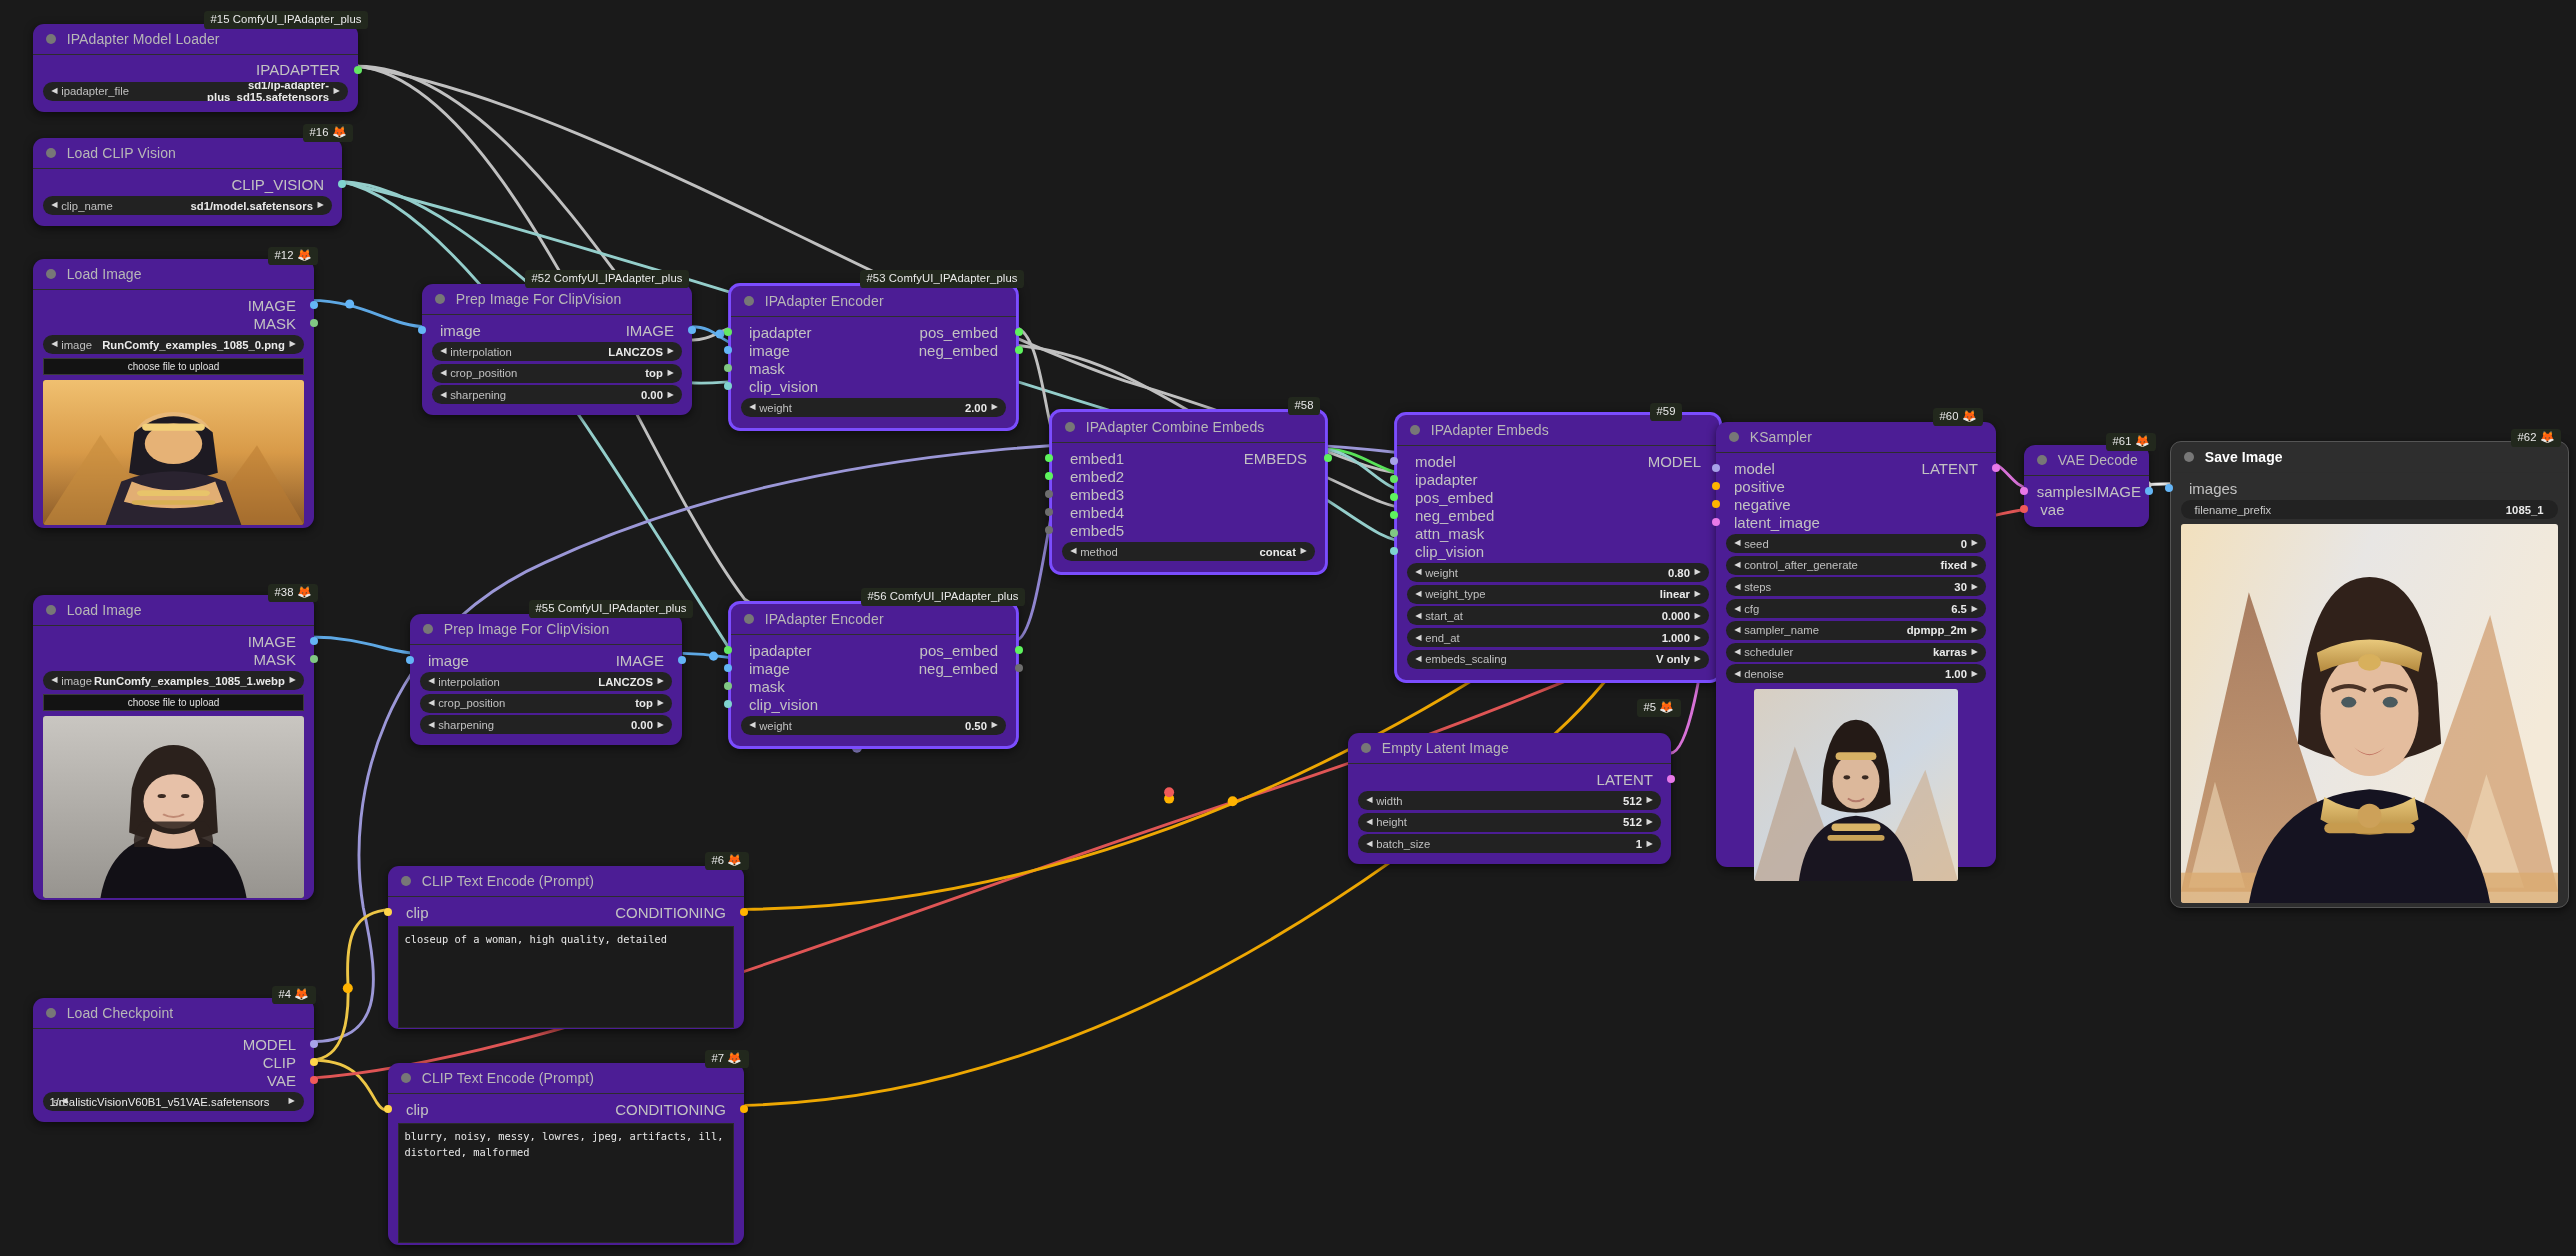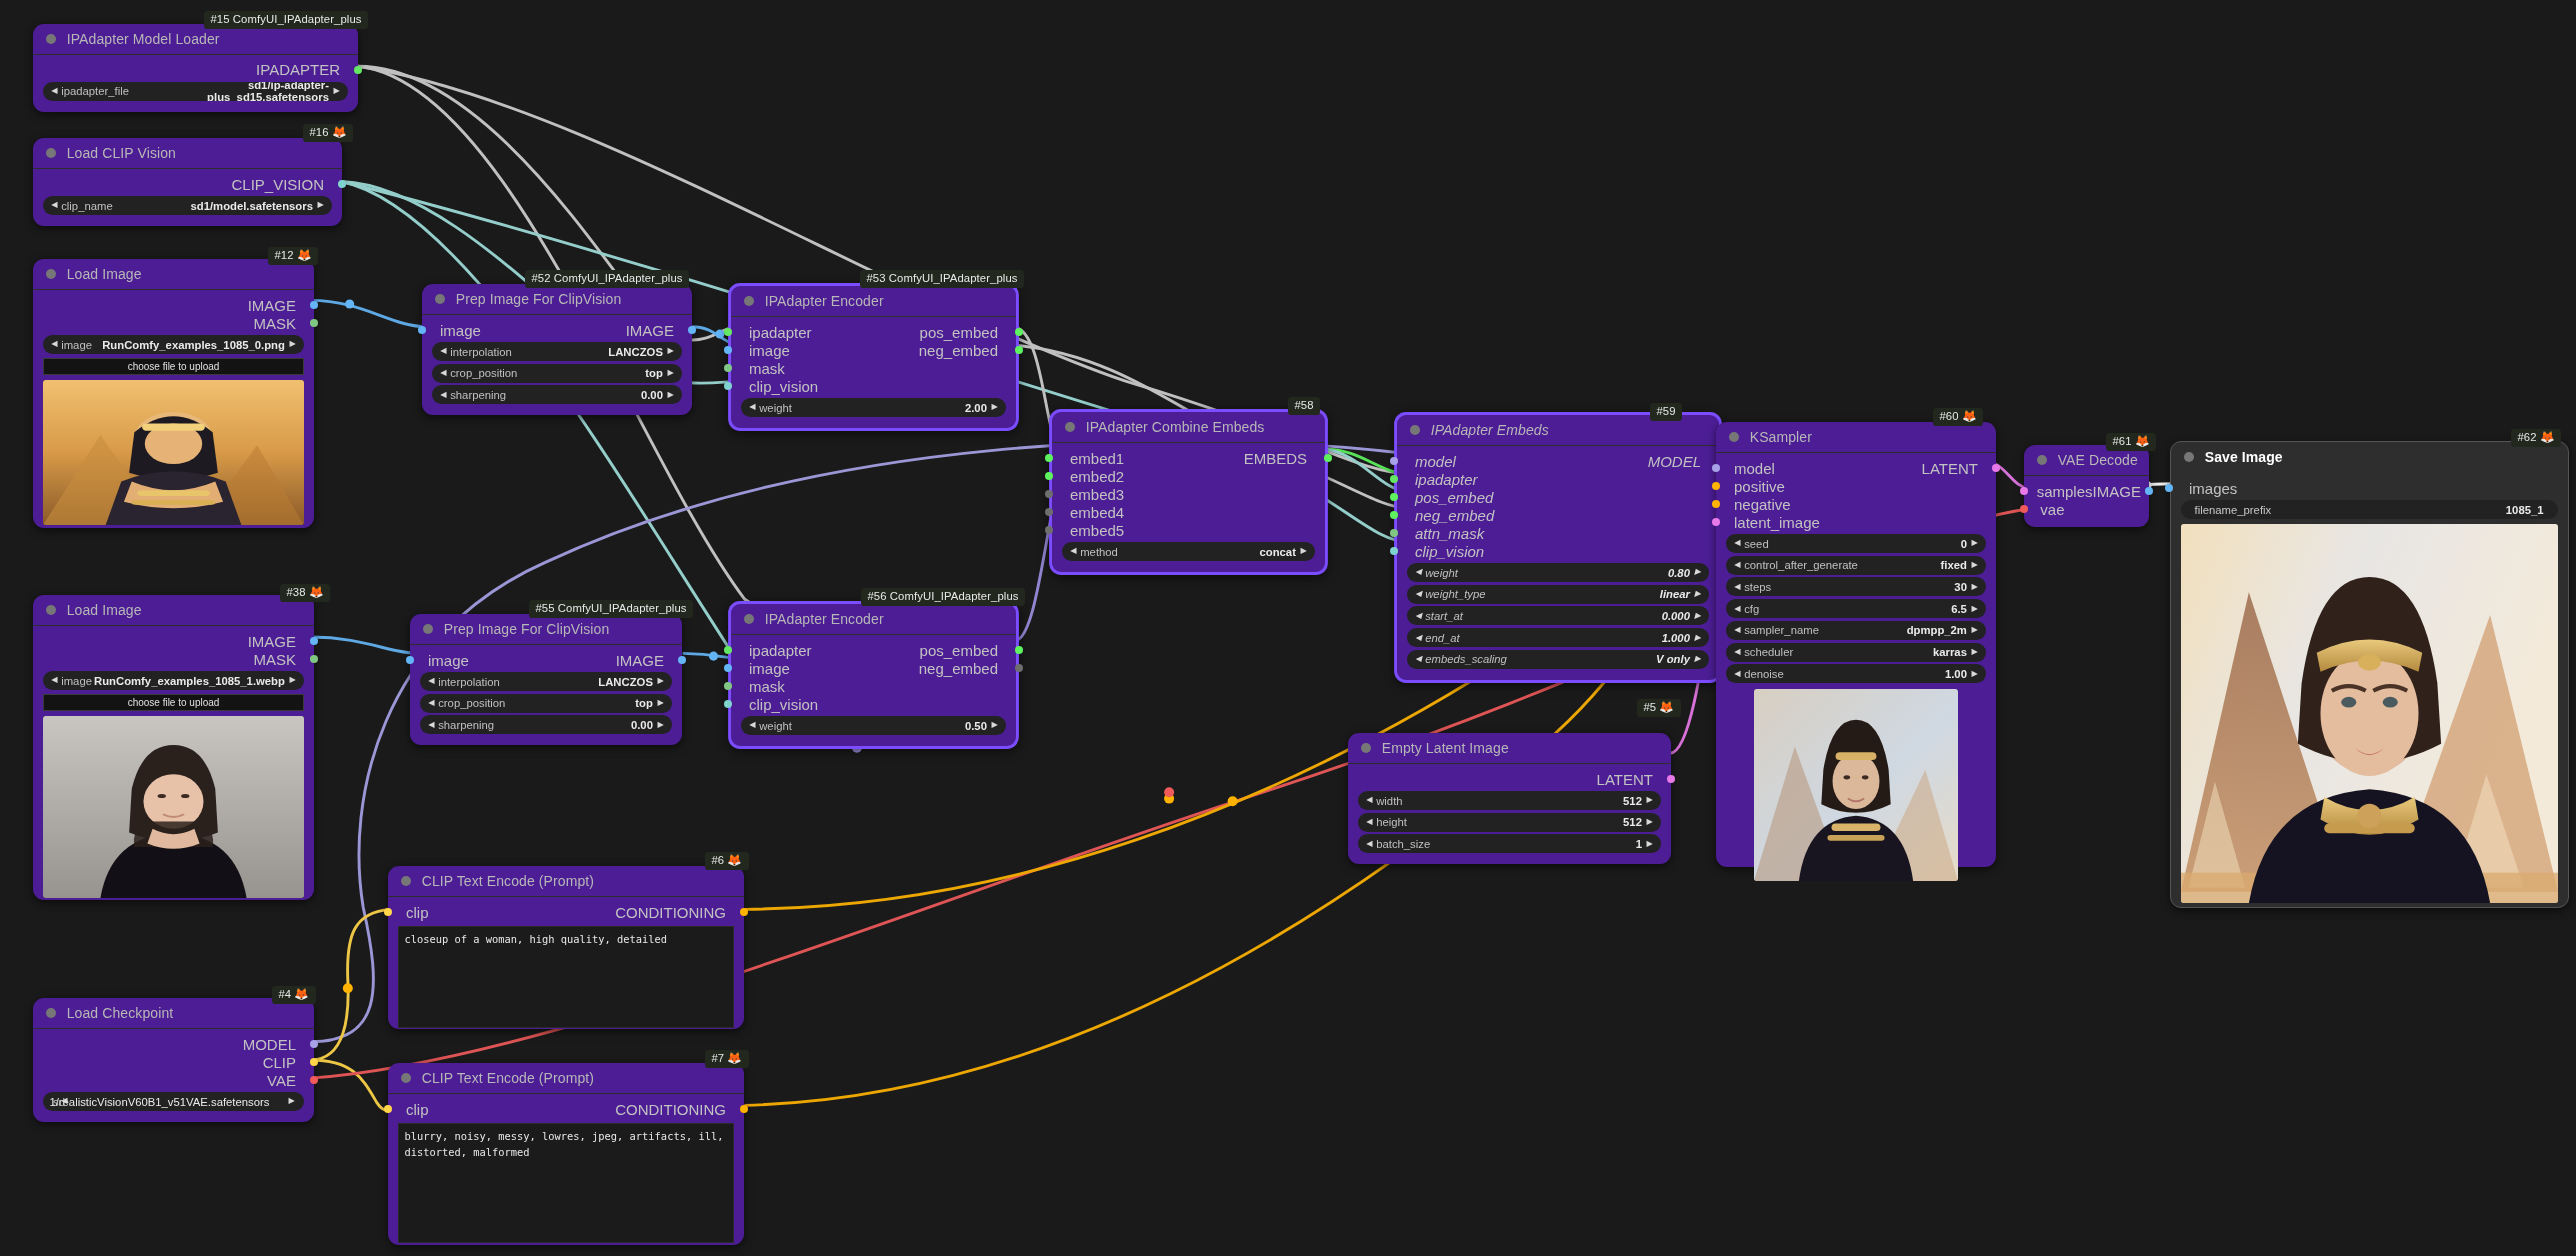--- a/index.html
+++ b/index.html
@@ -318,21 +318,21 @@
           <rect x="38" y="30" width="24" height="5" rx="2" fill="#f3d07a"></rect>
           <path d="M30,70 q20,-14 40,0 l6,30 l-52,0 z" fill="#2a2330"></path>
           <path d="M34,70 q16,12 32,0 l3,14 q-19,9 -38,0 z" fill="#e2ae73"></path>
           <rect x="36" y="76" width="28" height="4" rx="2" fill="#e8c46a"></rect>
           <rect x="34" y="83" width="32" height="3" rx="1.5" fill="#d8b053"></rect>
         </svg>
       </div>
     </div>
   </div>
 
-  <div class="badge" style="left:280px;top:584px;text-align:center;">
+  <div class="badge" style="left:268px;top:584px;text-align:center;">
     <span>#38</span>
     <span class="fox">🦊</span>
   </div>
   <div class="node" style="left:33px;top:595px;width:281px;height:305px;">
     <div class="node-title">
       <span class="dot"></span>
       <span>Load Image</span>
     </div>
     <div class="node-body">
       <div class="slot out">
@@ -557,21 +557,21 @@
         <span class="wlbl">method</span>
         <span class="wval">concat</span>
         <span class="arw">▶</span>
       </div>
     </div>
   </div>
 
   <div class="badge" style="left:1650px;top:403px;">
     <span>#59</span>
   </div>
-  <div class="node sel" style="left:1395px;top:413px;width:326px;font-style:italic;">
+  <div class="node sel" style="left:1395px;top:413px;width:326px;">
     <div class="node-title">
       <span class="dot"></span>
       <span>IPAdapter Embeds</span>
     </div>
     <div class="node-body">
       <div class="slot both">
         <span class="pin MODEL" style="left:-6.8px;"></span>
         <span>model</span>
         <span>MODEL</span>
         <span class="pin MODEL" style="right:-6.8px;"></span>

